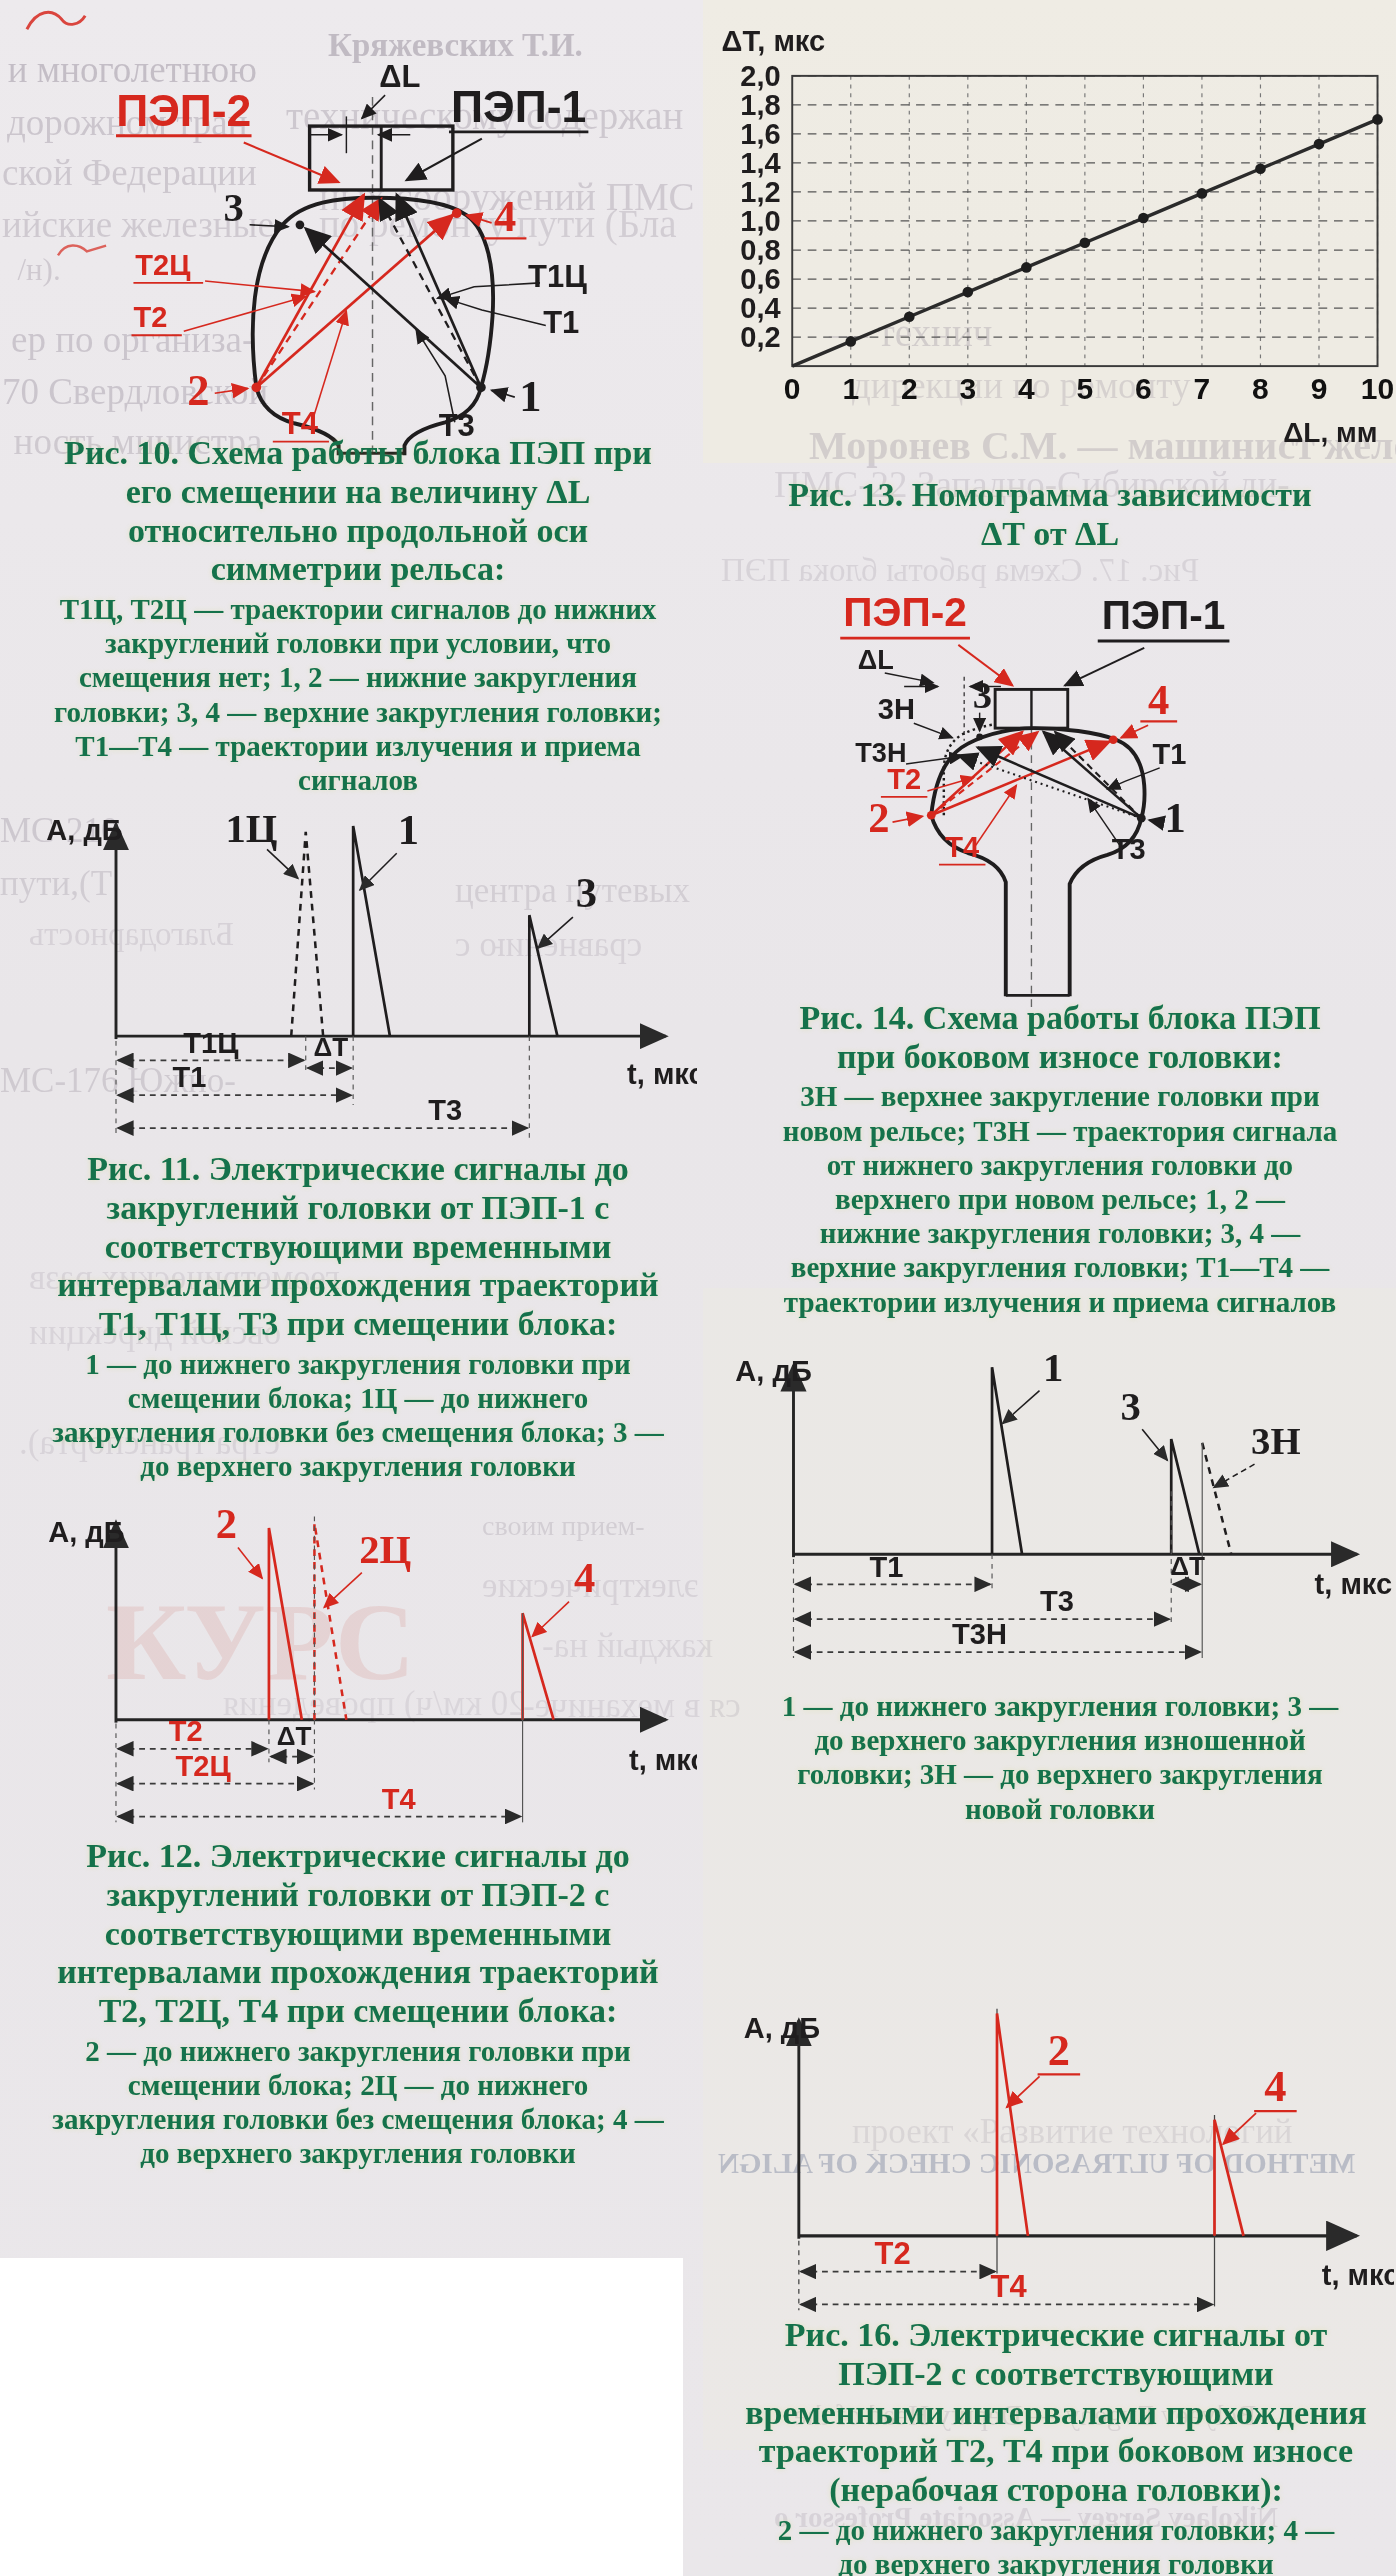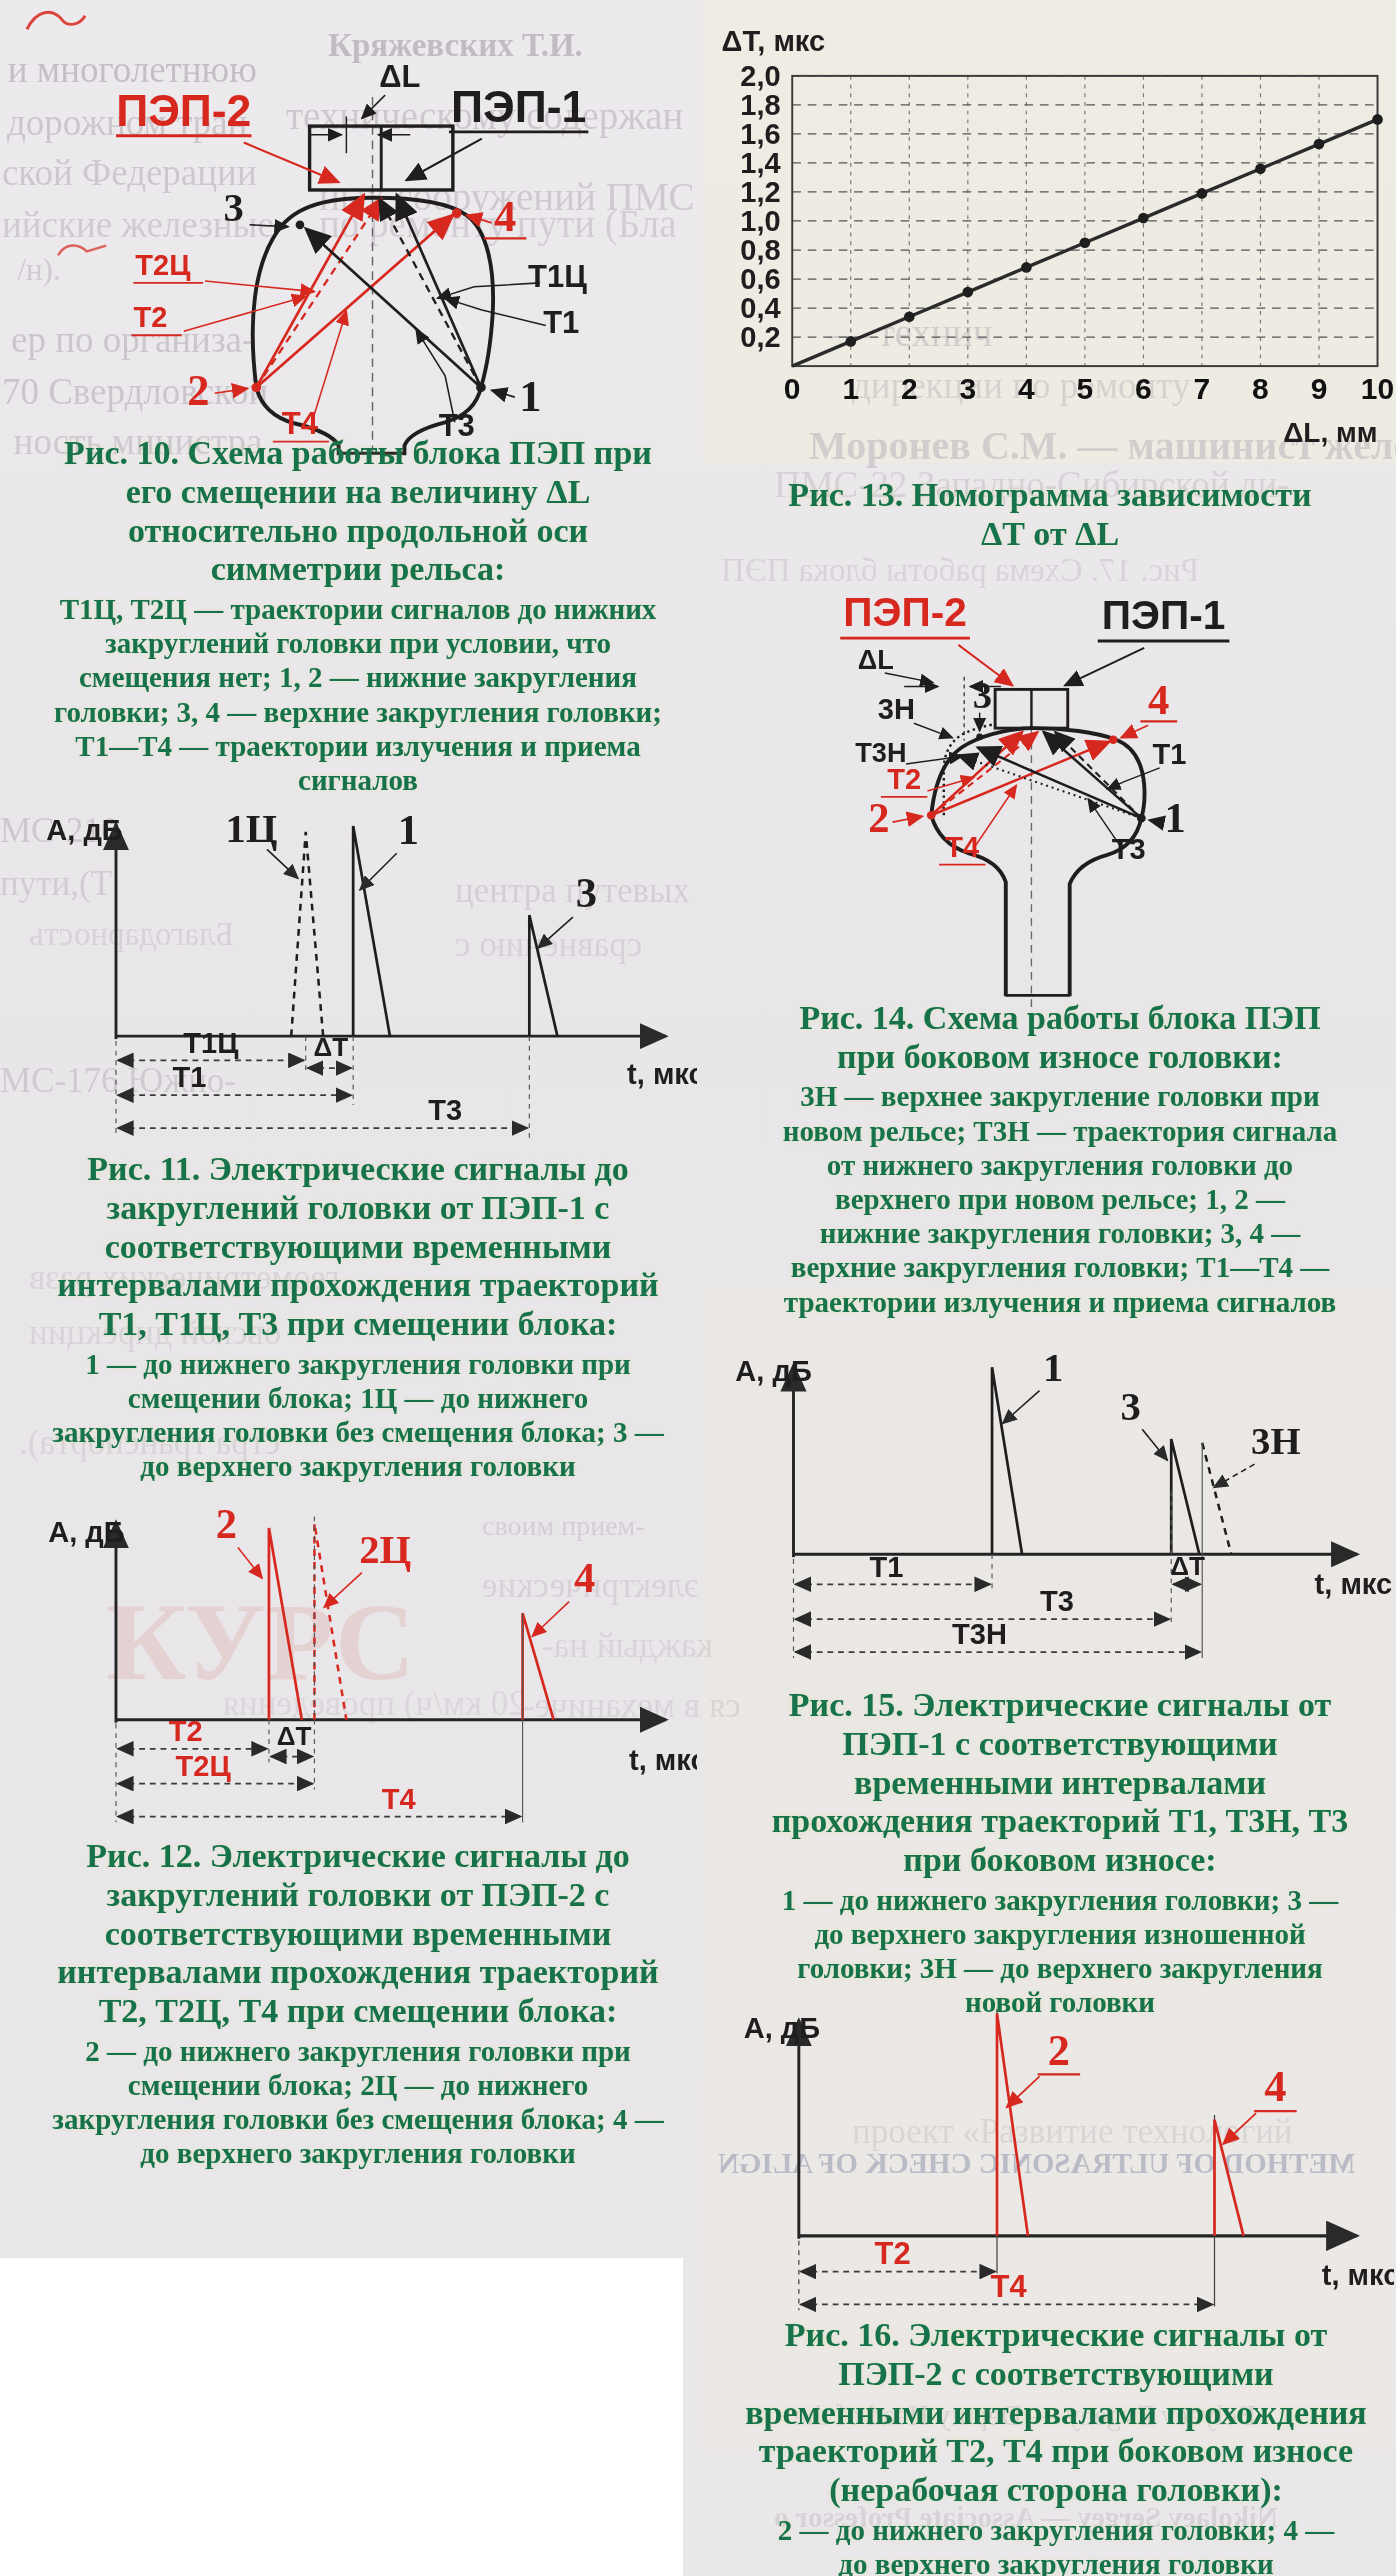--- a/index.html
+++ b/index.html
@@ -524,25 +524,20 @@
 соответствующими временными
 интервалами прохождения траекторий
 Т2, Т2Ц, Т4 при смещении блока:</div>
     <div class="cap-legend">2 — до нижнего закругления головки при
 смещении блока; 2Ц — до нижнего
 закругления головки без смещения блока; 4 —
 до верхнего закругления головки</div>
   </div>
 
   <div class="cap" style="left:728px;top:1686px;width:664px;">
-    <div class="cap-title">Рис. 15. Электрические сигналы от
-ПЭП-1 с соответствующими
-временными интервалами
-прохождения траекторий Т1, Т3Н, Т3
-при боковом износе:</div>
     <div class="cap-legend">1 — до нижнего закругления головки; 3 —
 до верхнего закругления изношенной
 головки; 3Н — до верхнего закругления
 новой головки</div>
   </div>
 
   <div class="cap" style="left:721px;top:2316px;width:670px;">
     <div class="cap-title">Рис. 16. Электрические сигналы от
 ПЭП-2 с соответствующими
 временными интервалами прохождения

